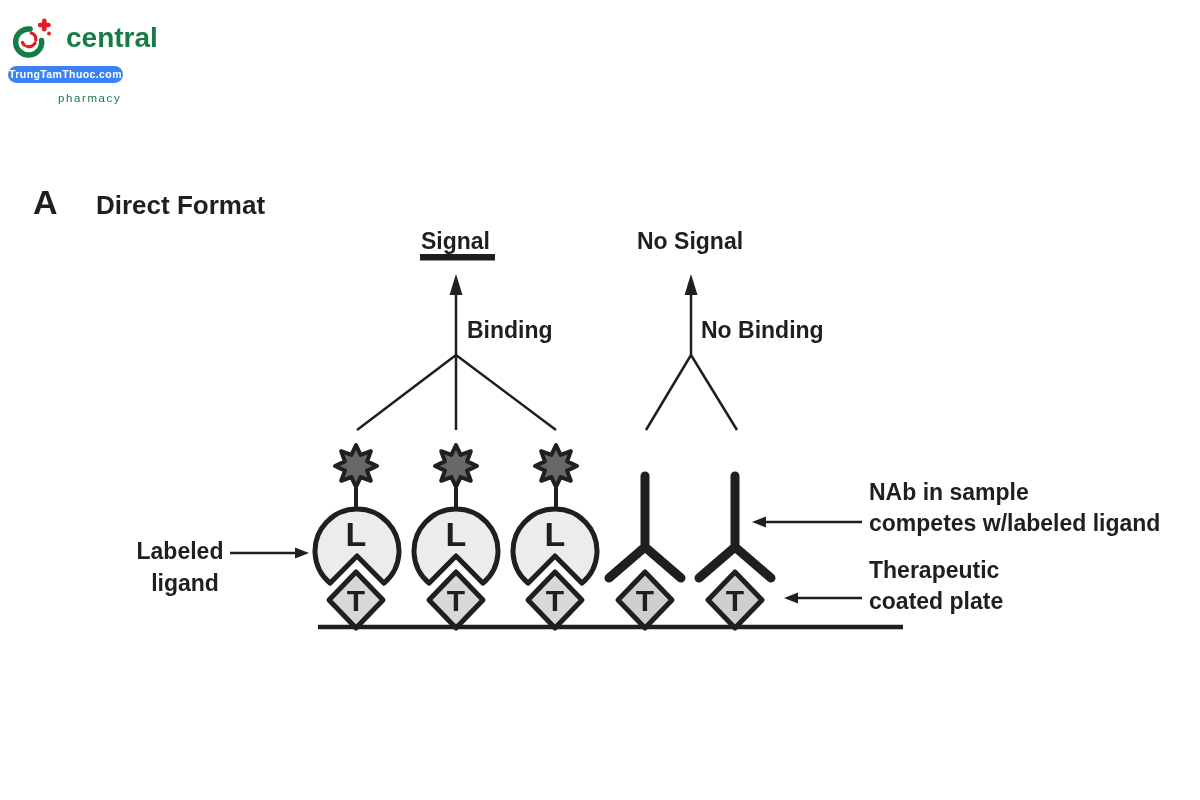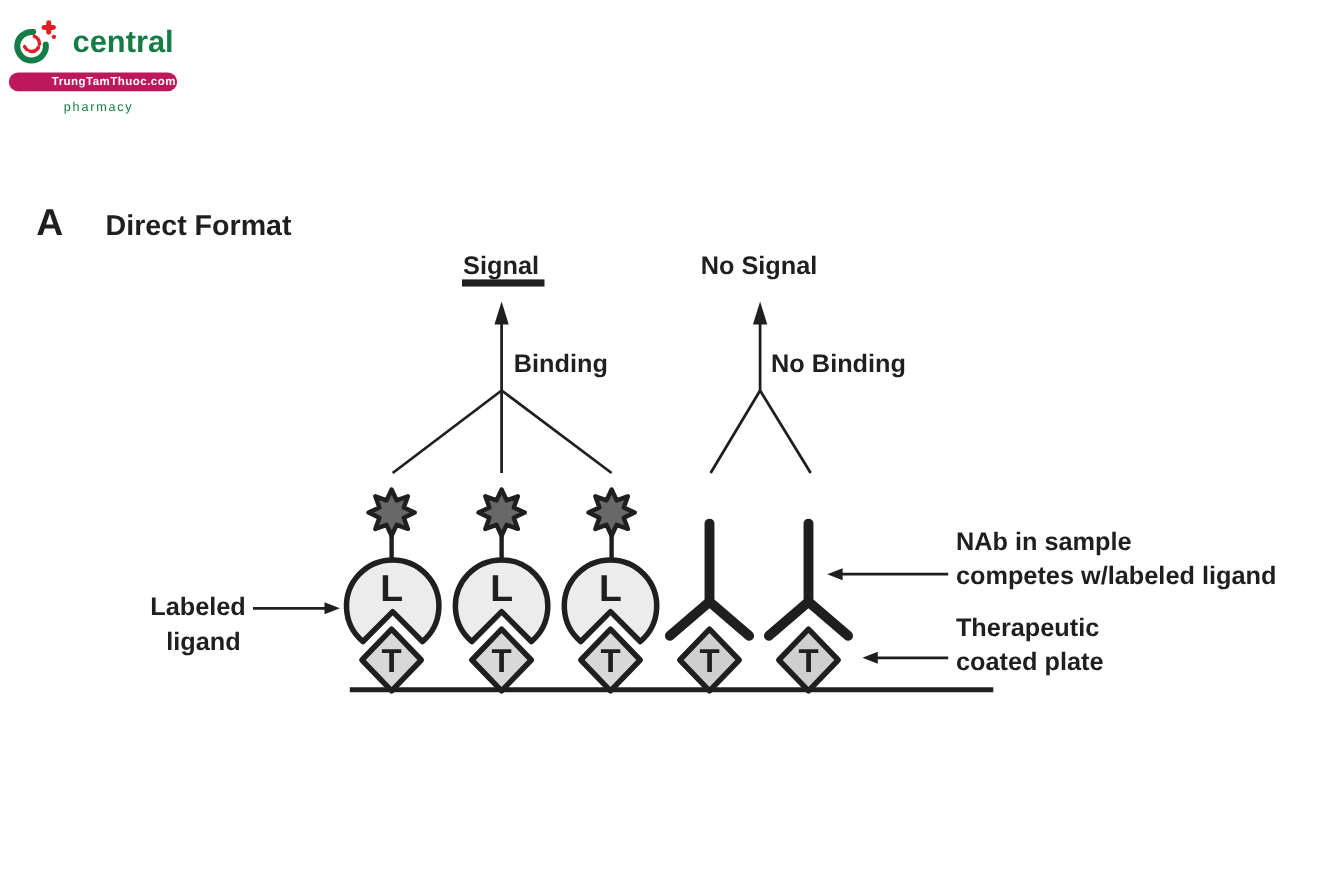--- a/index.html
+++ b/index.html
@@ -7,21 +7,21 @@
     width:1200px;height:800px;background:#ffffff;overflow:hidden;position:relative;
     font-family:"Liberation Sans", sans-serif;
   }
   
   .logo{position:absolute;left:0;top:0;width:220px;height:100px;}
   .logo-mark{position:absolute;left:8px;top:12px;}
   .brand{position:absolute;left:50px;top:22px;font-size:28px;font-weight:bold;color:#157c45;letter-spacing:0px;margin-left:16px;}
   .brand-sub{position:absolute;left:58px;top:48px;font-size:11.5px;font-weight:400;color:#157c45;letter-spacing:1.6px;margin-top:44px;}
   .pill{
     position:absolute;left:8px;top:66px;width:115px;height:17px;border-radius:9px;
-    background:#be185d;display:flex;align-items:center;justify-content:center;padding-left:38px;
+    background:#3b82f6;display:flex;align-items:center;justify-content:center;
   }
   .pill span{color:#ffffff;font-size:10.5px;font-weight:bold;letter-spacing:0.4px;line-height:1;}
   
   svg{position:absolute;left:0;top:0;}
   .ink-line{stroke:#1f1f1f;fill:none;}
   .w25{stroke-width:2.5px;}
   .w4{stroke-width:4px;}
   .w45{stroke-width:4.5px;}
   .w9{stroke-width:9px;stroke-linecap:round;stroke-linejoin:round;}
   .ink-fill{fill:#1f1f1f;}

